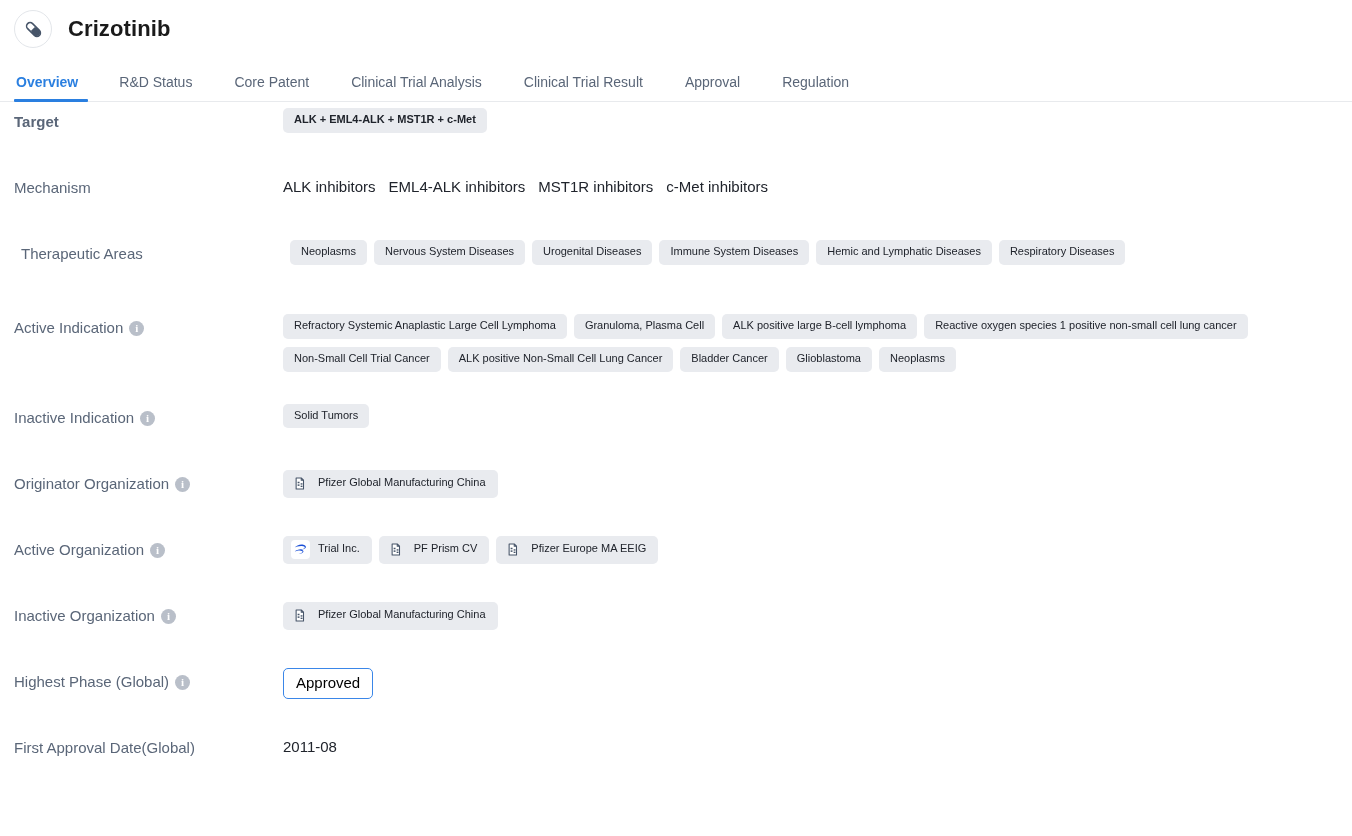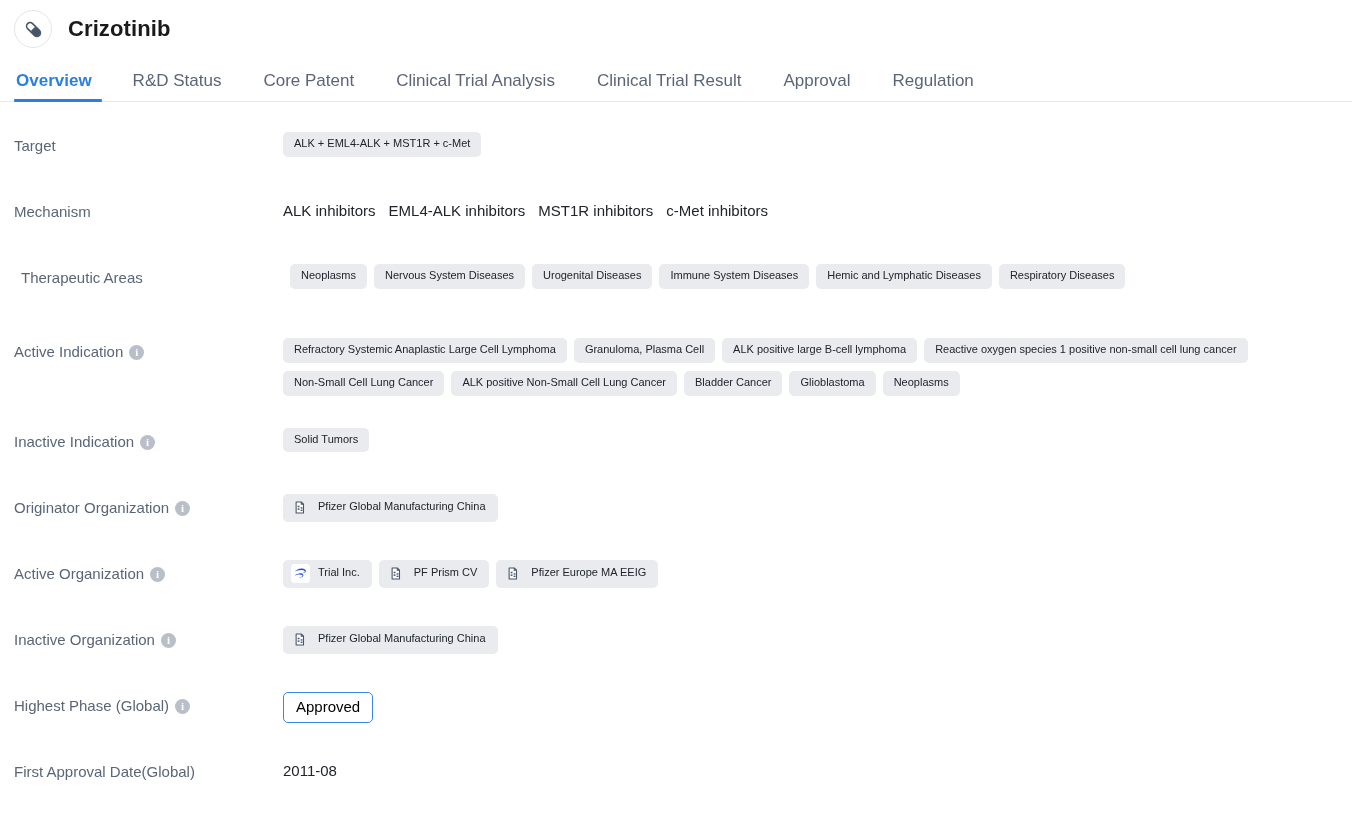--- a/index.html
+++ b/index.html
@@ -32,21 +32,21 @@
 
   
   .tabbar {
     position: relative;
     display: flex; align-items: flex-end;
     padding-left: 14px;
     height: 46px;
     border-bottom: 1px solid #e8eaed;
   }
   .tab {
-    font-size: 17px;
+    font-size: 14px;
     color: #5a6678;
     padding: 0 21px 12px 21px;
     position: relative;
     cursor: pointer;
     white-space: nowrap;
     line-height: 1;
   }
   .tab:first-child { padding-left: 2px; padding-right: 20px; }
   .tab.active { color: #2a7fe0; font-weight: bold; }
   .tab.active::after {
@@ -83,21 +83,21 @@
     padding-top: 6px;
     font-size: 15px; color: #20242c;
     display: block;
   }
   .row-value.mech {
     padding-top: 6px; display: flex; gap: 0 13px; flex-wrap: wrap;
   }
   .mech-item { font-size: 15px; color: #20242c; }
 
   
-  .r-target   { margin-top: 28px; }
+  .r-target   { margin-top: 4px; font-weight: bold; }
   .r-mech     { margin-top: 22px; }
   .r-ther     { margin-top: 22px; padding-left: 21px; }
   .r-active   { margin-top: 30px; }
   .r-inactive { margin-top: 30px; }
   .r-orig     { margin-top: 22px; }
   .r-actorg   { margin-top: 22px; }
   .r-inaorg   { margin-top: 22px; }
   .r-phase    { margin-top: 22px; }
   .r-date     { margin-top: 22px; }
 
@@ -213,21 +213,21 @@
     <div class="row r-active">
       <div class="row-label">
         <span>Active Indication</span>
         <span class="info-ico">i</span>
       </div>
       <div class="row-value">
         <span class="tag">Refractory Systemic Anaplastic Large Cell Lymphoma</span>
         <span class="tag">Granuloma, Plasma Cell</span>
         <span class="tag">ALK positive large B-cell lymphoma</span>
         <span class="tag">Reactive oxygen species 1 positive non-small cell lung cancer</span>
-        <span class="tag">Non-Small Cell Lung Cancer</span>
+        <span class="tag">Non-Small Cell Trial Cancer</span>
         <span class="tag">ALK positive Non-Small Cell Lung Cancer</span>
         <span class="tag">Bladder Cancer</span>
         <span class="tag">Glioblastoma</span>
         <span class="tag">Neoplasms</span>
       </div>
     </div>
 
     <div class="row r-inactive">
       <div class="row-label">
         <span>Inactive Indication</span>

